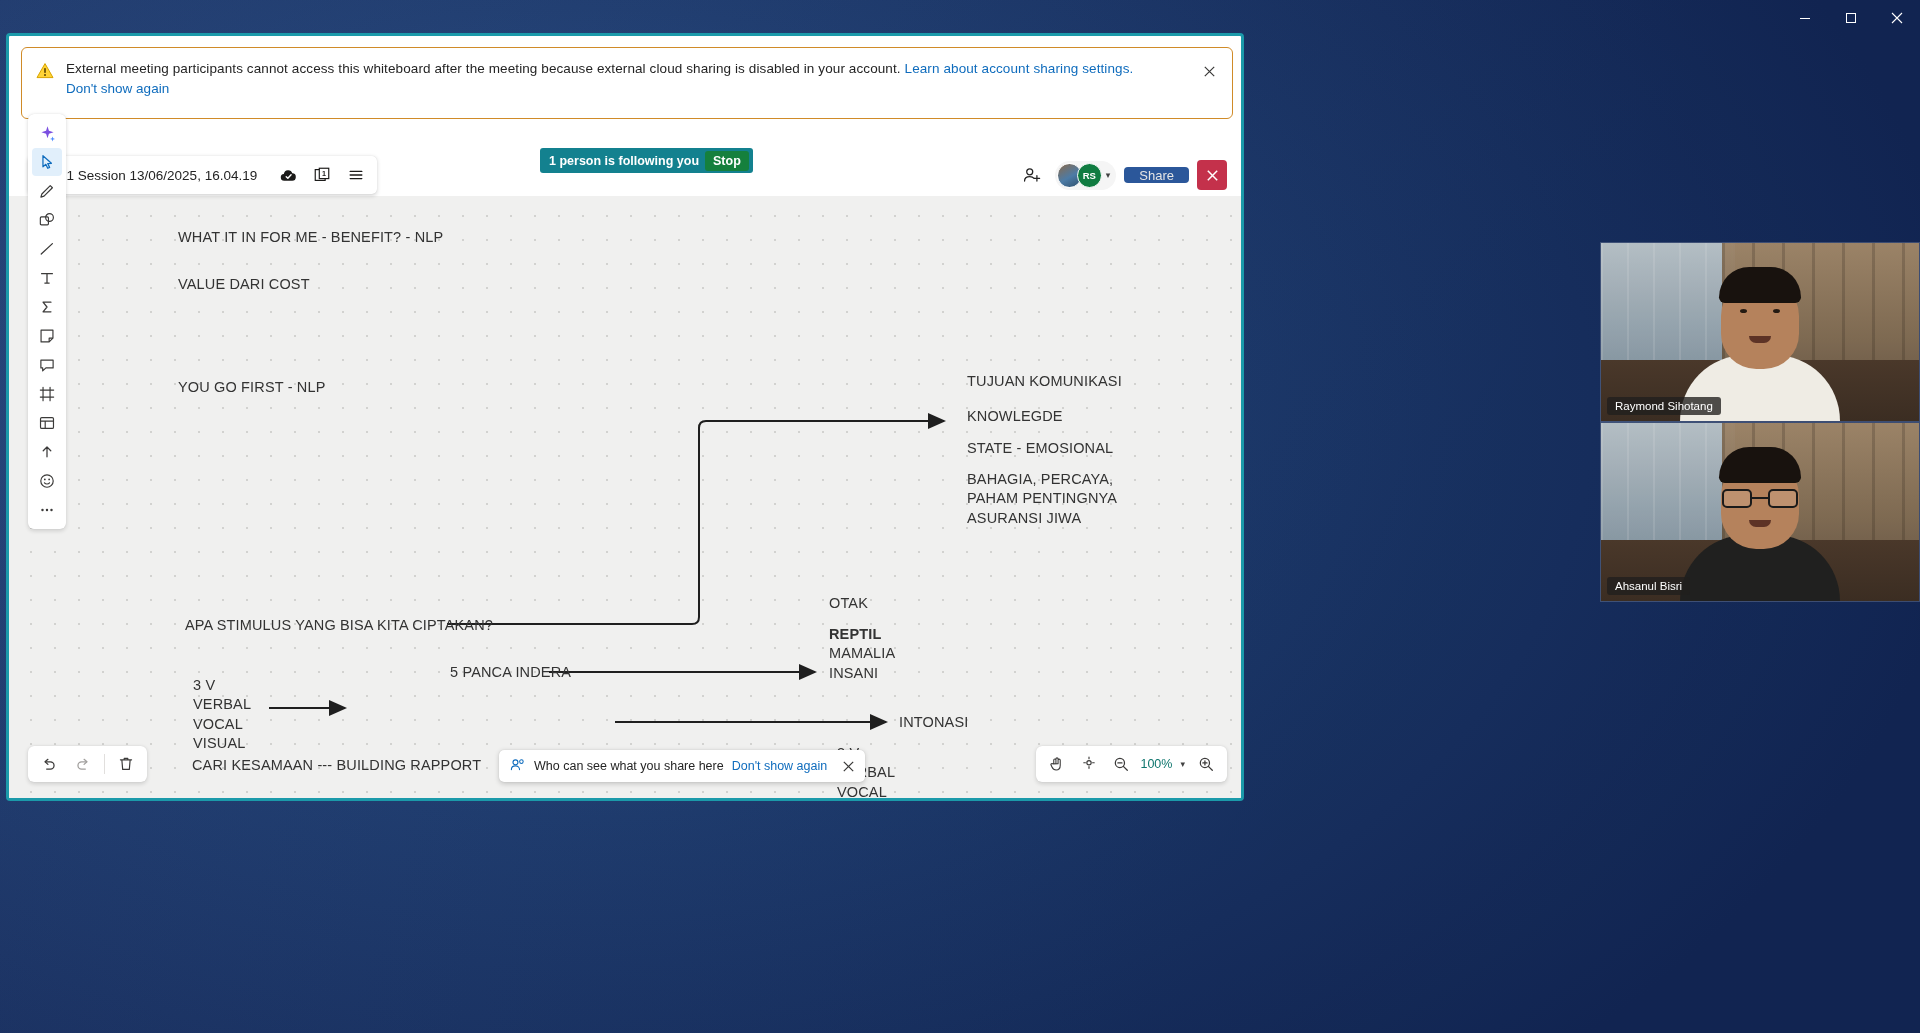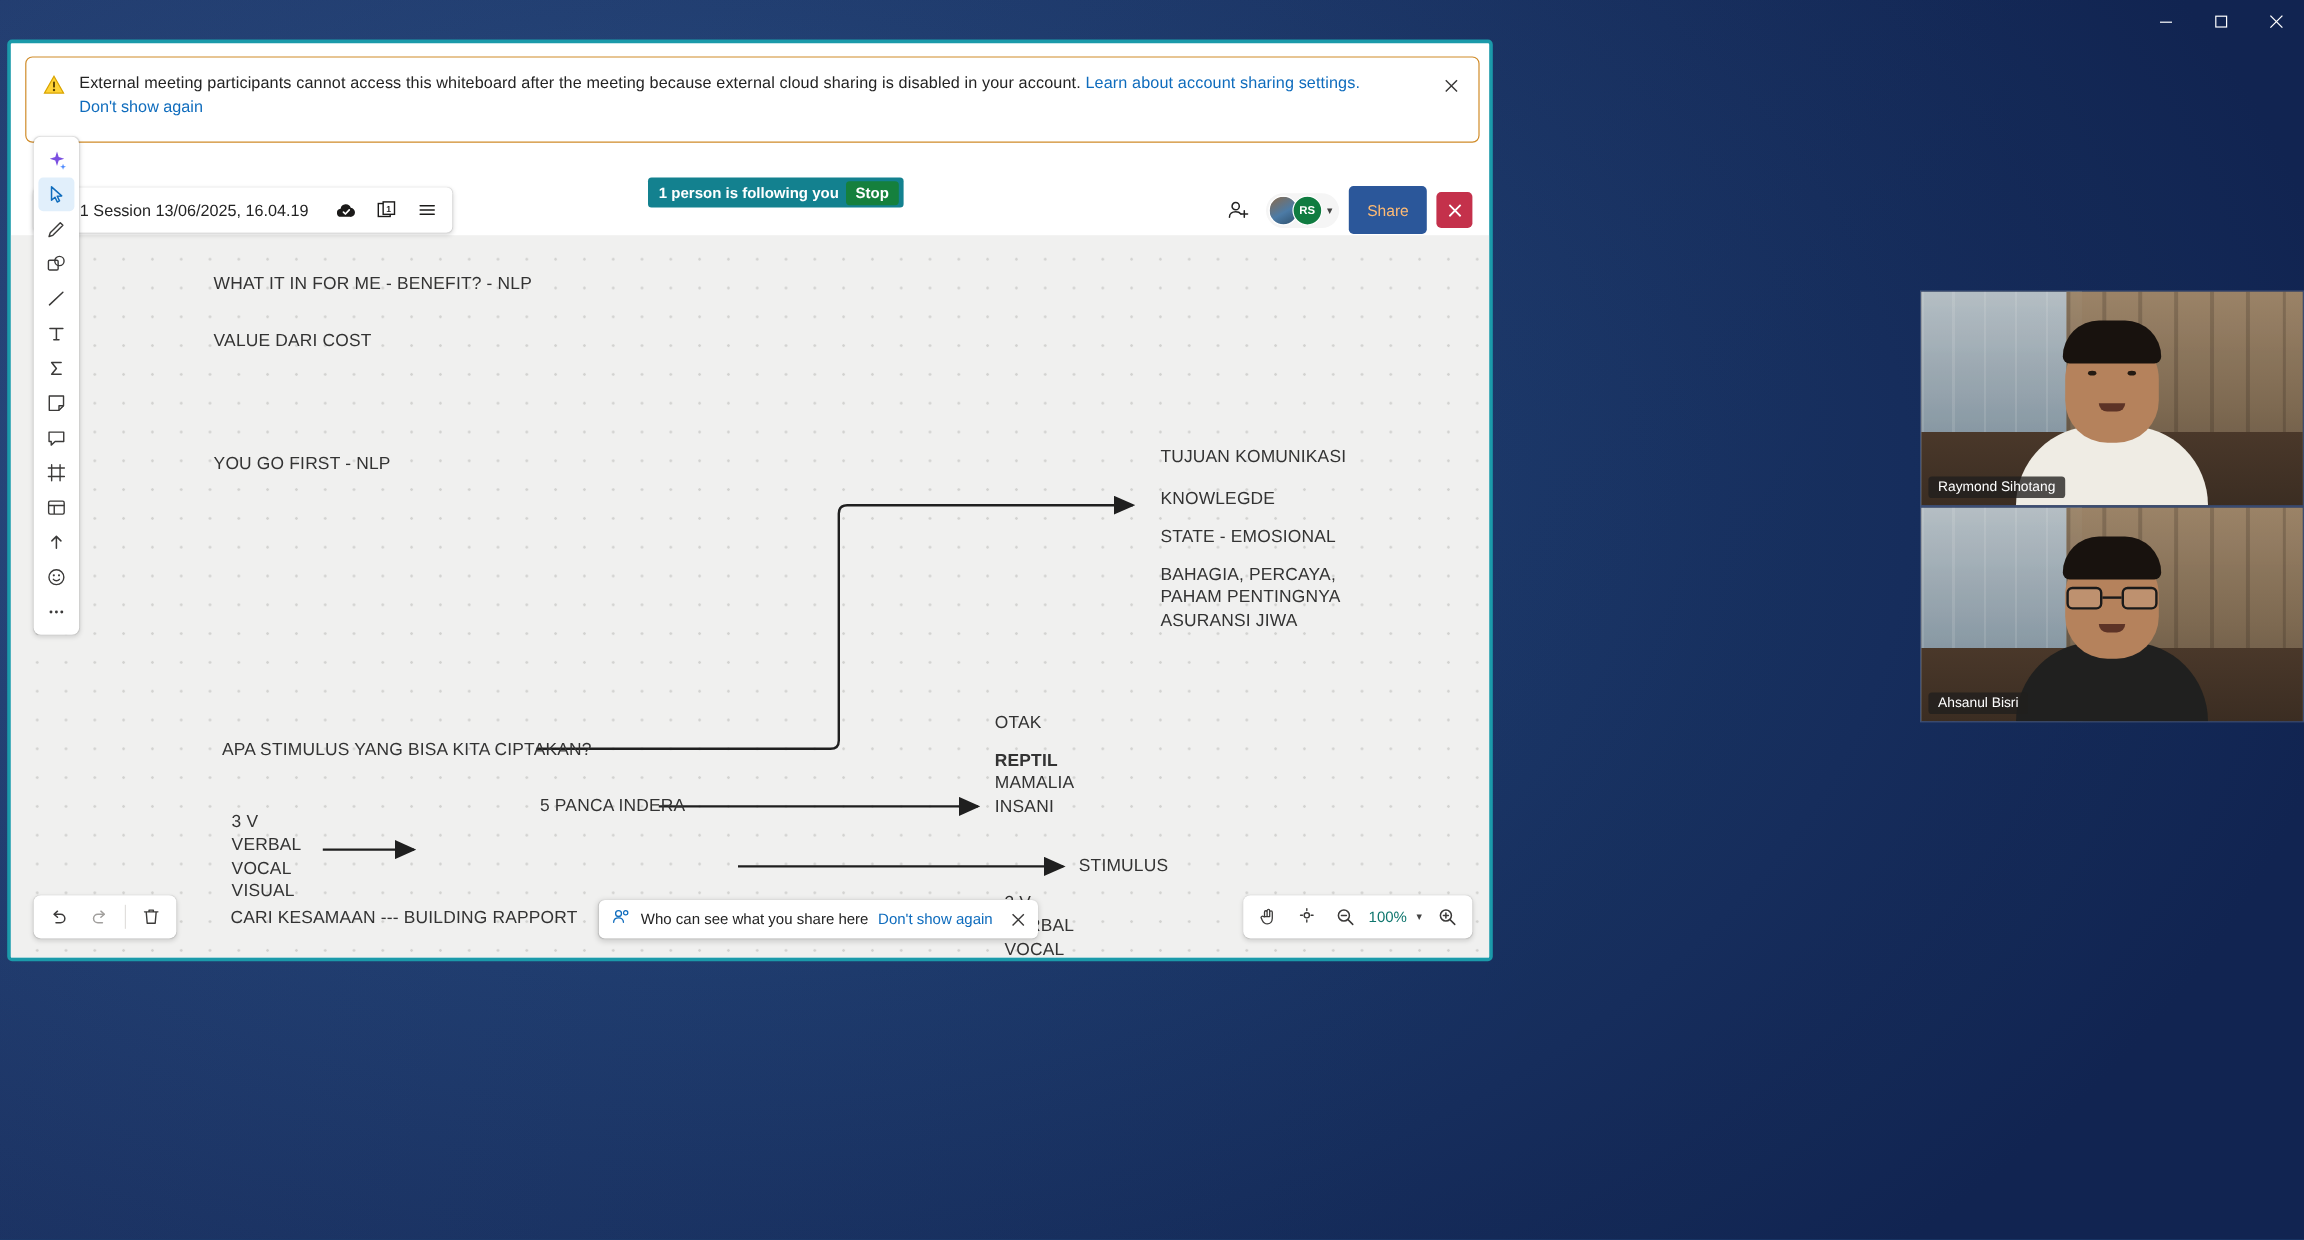--- a/index.html
+++ b/index.html
@@ -108,22 +108,22 @@
   }
   .av {
     width: 25px; height: 25px; border-radius: 50%;
     display: flex; align-items: center; justify-content: center;
     font-size: 9.5px; font-weight: 700; color: #fff; border: 1.5px solid #fff;
   }
   .av.photo { background: linear-gradient(150deg,#8a6a4b,#4c7ba6 55%,#2e4f6b); margin-right:-7px; }
   .av.rs { background: #107c41; }
   .chev { font-size: 9px; color: #424242; padding: 0 2px; }
   .share-btn {
-    background: #2b579a; color: #fdba74; font-size: 13px;
-    height: 40px; padding: 0 15px; border: none; border-radius: 4px; text-align: right;
+    background: #2b579a; color: #e5e5e5; font-size: 13px;
+    height: 16px; padding: 0 15px; border: none; border-radius: 4px; text-align: right;
   }
   .close-red {
     background: #c4314b; color: #ffffff; width: 30px; height: 30px;
     border: none; border-radius: 4px; display: flex; align-items: center; justify-content: center;
   }
 
   
   .canvas {
     position: absolute; left: 0; top: 160px; right: 0; bottom: 0;
     background-color: #f0f0ef;
@@ -325,21 +325,21 @@
     <div class="node" style="left:820px; top:398px;">OTAK</div>
     <div class="node bold-first" style="left:820px; top:429px;">REPTIL
 MAMALIA
 INSANI</div>
     <div class="node" style="left:176px; top:420px;">APA STIMULUS YANG BISA KITA CIPTAKAN?</div>
     <div class="node" style="left:441px; top:467px;">5 PANCA INDERA</div>
     <div class="node" style="left:184px; top:480px;">3 V
 VERBAL
 VOCAL
 VISUAL</div>
-    <div class="node" style="left:890px; top:517px;">STIMULUS</div>
+    <div class="node" style="left:890px; top:517px;">INTONASI</div>
     <div class="node" style="left:183px; top:560px;">CARI KESAMAAN --- BUILDING RAPPORT</div>
     <div class="node" style="left:828px; top:548px;">3 V
 VERBAL
 VOCAL
 VISUAL</div>
   </div>
 
   <div class="banner">
     <div class="banner-icon">
       <svg width="18" height="18" viewBox="0 0 18 18">

